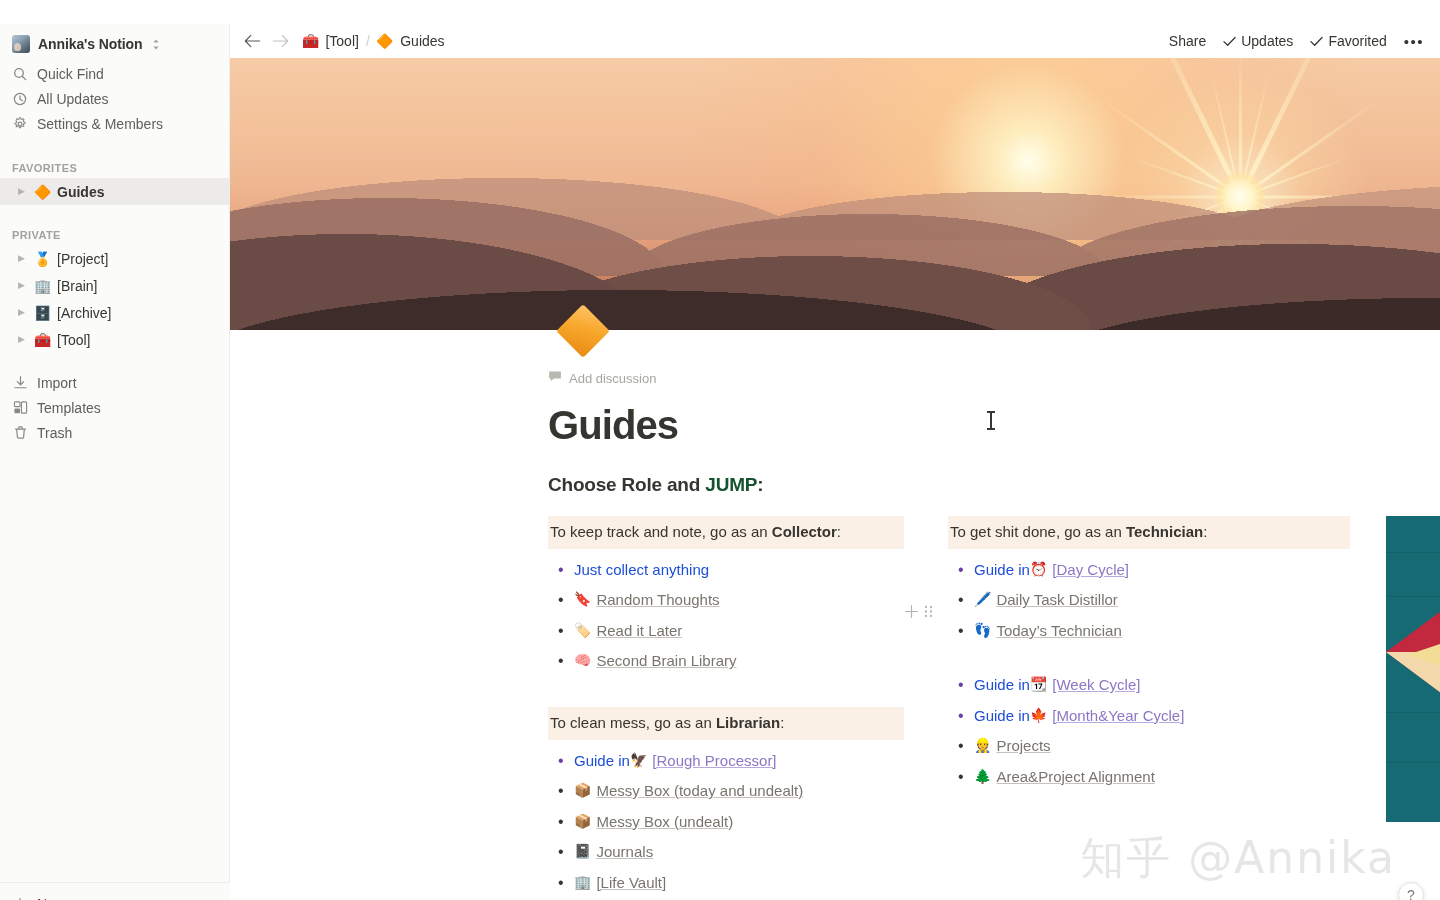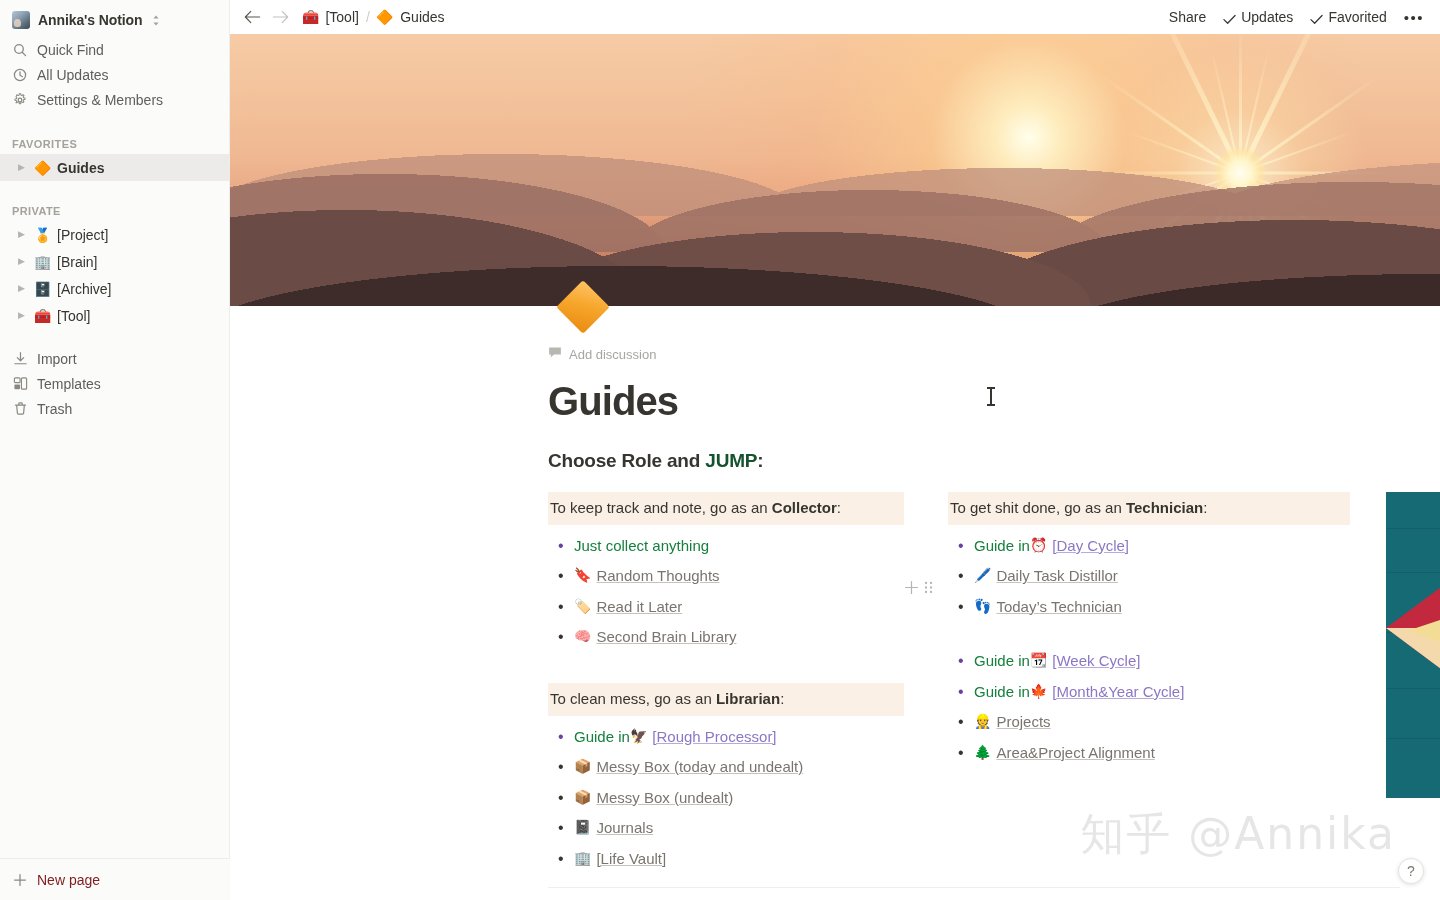--- a/index.html
+++ b/index.html
@@ -3,21 +3,21 @@
 <meta charset="utf-8">
 <style>
   * { box-sizing: border-box; margin: 0; padding: 0; }
   html, body {
     width: 1440px; height: 900px;
     overflow: hidden;
     font-family: "Liberation Sans", "DejaVu Sans", sans-serif;
     background: #ffffff;
     color: #37352f;
   }
-  .app { display: flex; width: 1440px; height: 832px; position: relative; }
+  .app { display: flex; width: 1440px; height: 832px; position: relative; margin-top: 24px; }
 
   
   .sidebar {
     width: 230px; height: 900px;
     background: #fbfbfa;
     border-right: 1px solid #ededec;
     display: flex; flex-direction: column;
     position: relative;
     flex: 0 0 230px;
   }
@@ -96,21 +96,21 @@
   .arrow { color: #57564f; cursor: pointer; display:flex; }
   .arrow.fwd { color: #c3c1bd; }
   .crumbs { display: flex; align-items: center; gap: 7px; font-size: 14px; }
   .crumb { display: flex; align-items: center; gap: 6px; color: #37352f; cursor: pointer; }
   .crumb-emoji { font-size: 14px; line-height:1; }
   .crumb-sep { color: #cfcdc9; font-size: 14px; }
   .topbar-right {
     margin-left: auto; display: flex; align-items: center; gap: 17px;
     font-size: 14px; color: #37352f;
   }
-  .tb-btn { display:flex; align-items:flex-end; gap:5px; cursor:pointer; white-space:nowrap; }
+  .tb-btn { display:flex; align-items:center; gap:5px; cursor:pointer; white-space:nowrap; }
   .chk { color: #37352f; display:flex; }
   .dots { letter-spacing: 1.5px; font-size: 15px; color:#37352f; cursor:pointer; line-height:.6; }
 
   
   .cover {
     position: relative; width: 100%; height: 272px;
     overflow: hidden;
     background:
       radial-gradient(circle at 66% 38%, rgba(255,255,235,1) 0%, rgba(255,238,190,0.95) 4%, rgba(255,205,140,0.55) 12%, rgba(255,180,120,0.18) 26%, rgba(255,170,110,0) 42%),
       linear-gradient(to bottom, #f6cba5 0%, #f3c39c 22%, #efb893 45%, #e8a683 62%, #d98f6f 76%, #b87257 88%, #8e5a47 100%);
@@ -208,21 +208,21 @@
     color: #37352f;
   }
   ul.blist li::before {
     content: "•"; position: absolute; left: 10px; top: 3px;
     font-size: 16px; line-height: 1.5;
   }
   li.purple, li.purple::before { color: #6940a5; }
   .emoji { margin-right: 5px; font-size: 14px; line-height:1.5; }
   .lk { color: #79756e; text-decoration: underline; text-decoration-color: #c6c2bb; cursor: pointer; }
   .lk.violet { color: #8b77c4; text-decoration-color: #b8a9de; }
-  .plain-purple { color: #15803d; }
+  .plain-purple { color: #1d4ed8; }
 
   .spacer-blocks { height: 30px; }
 
   
   .handles {
     position: absolute; left: 0; top: 88px;
     display: flex; align-items: center; gap: 4px;
     color: #b6b4b0;
   }
   .plus-ico, .grip-ico { cursor: pointer; display:flex; }

